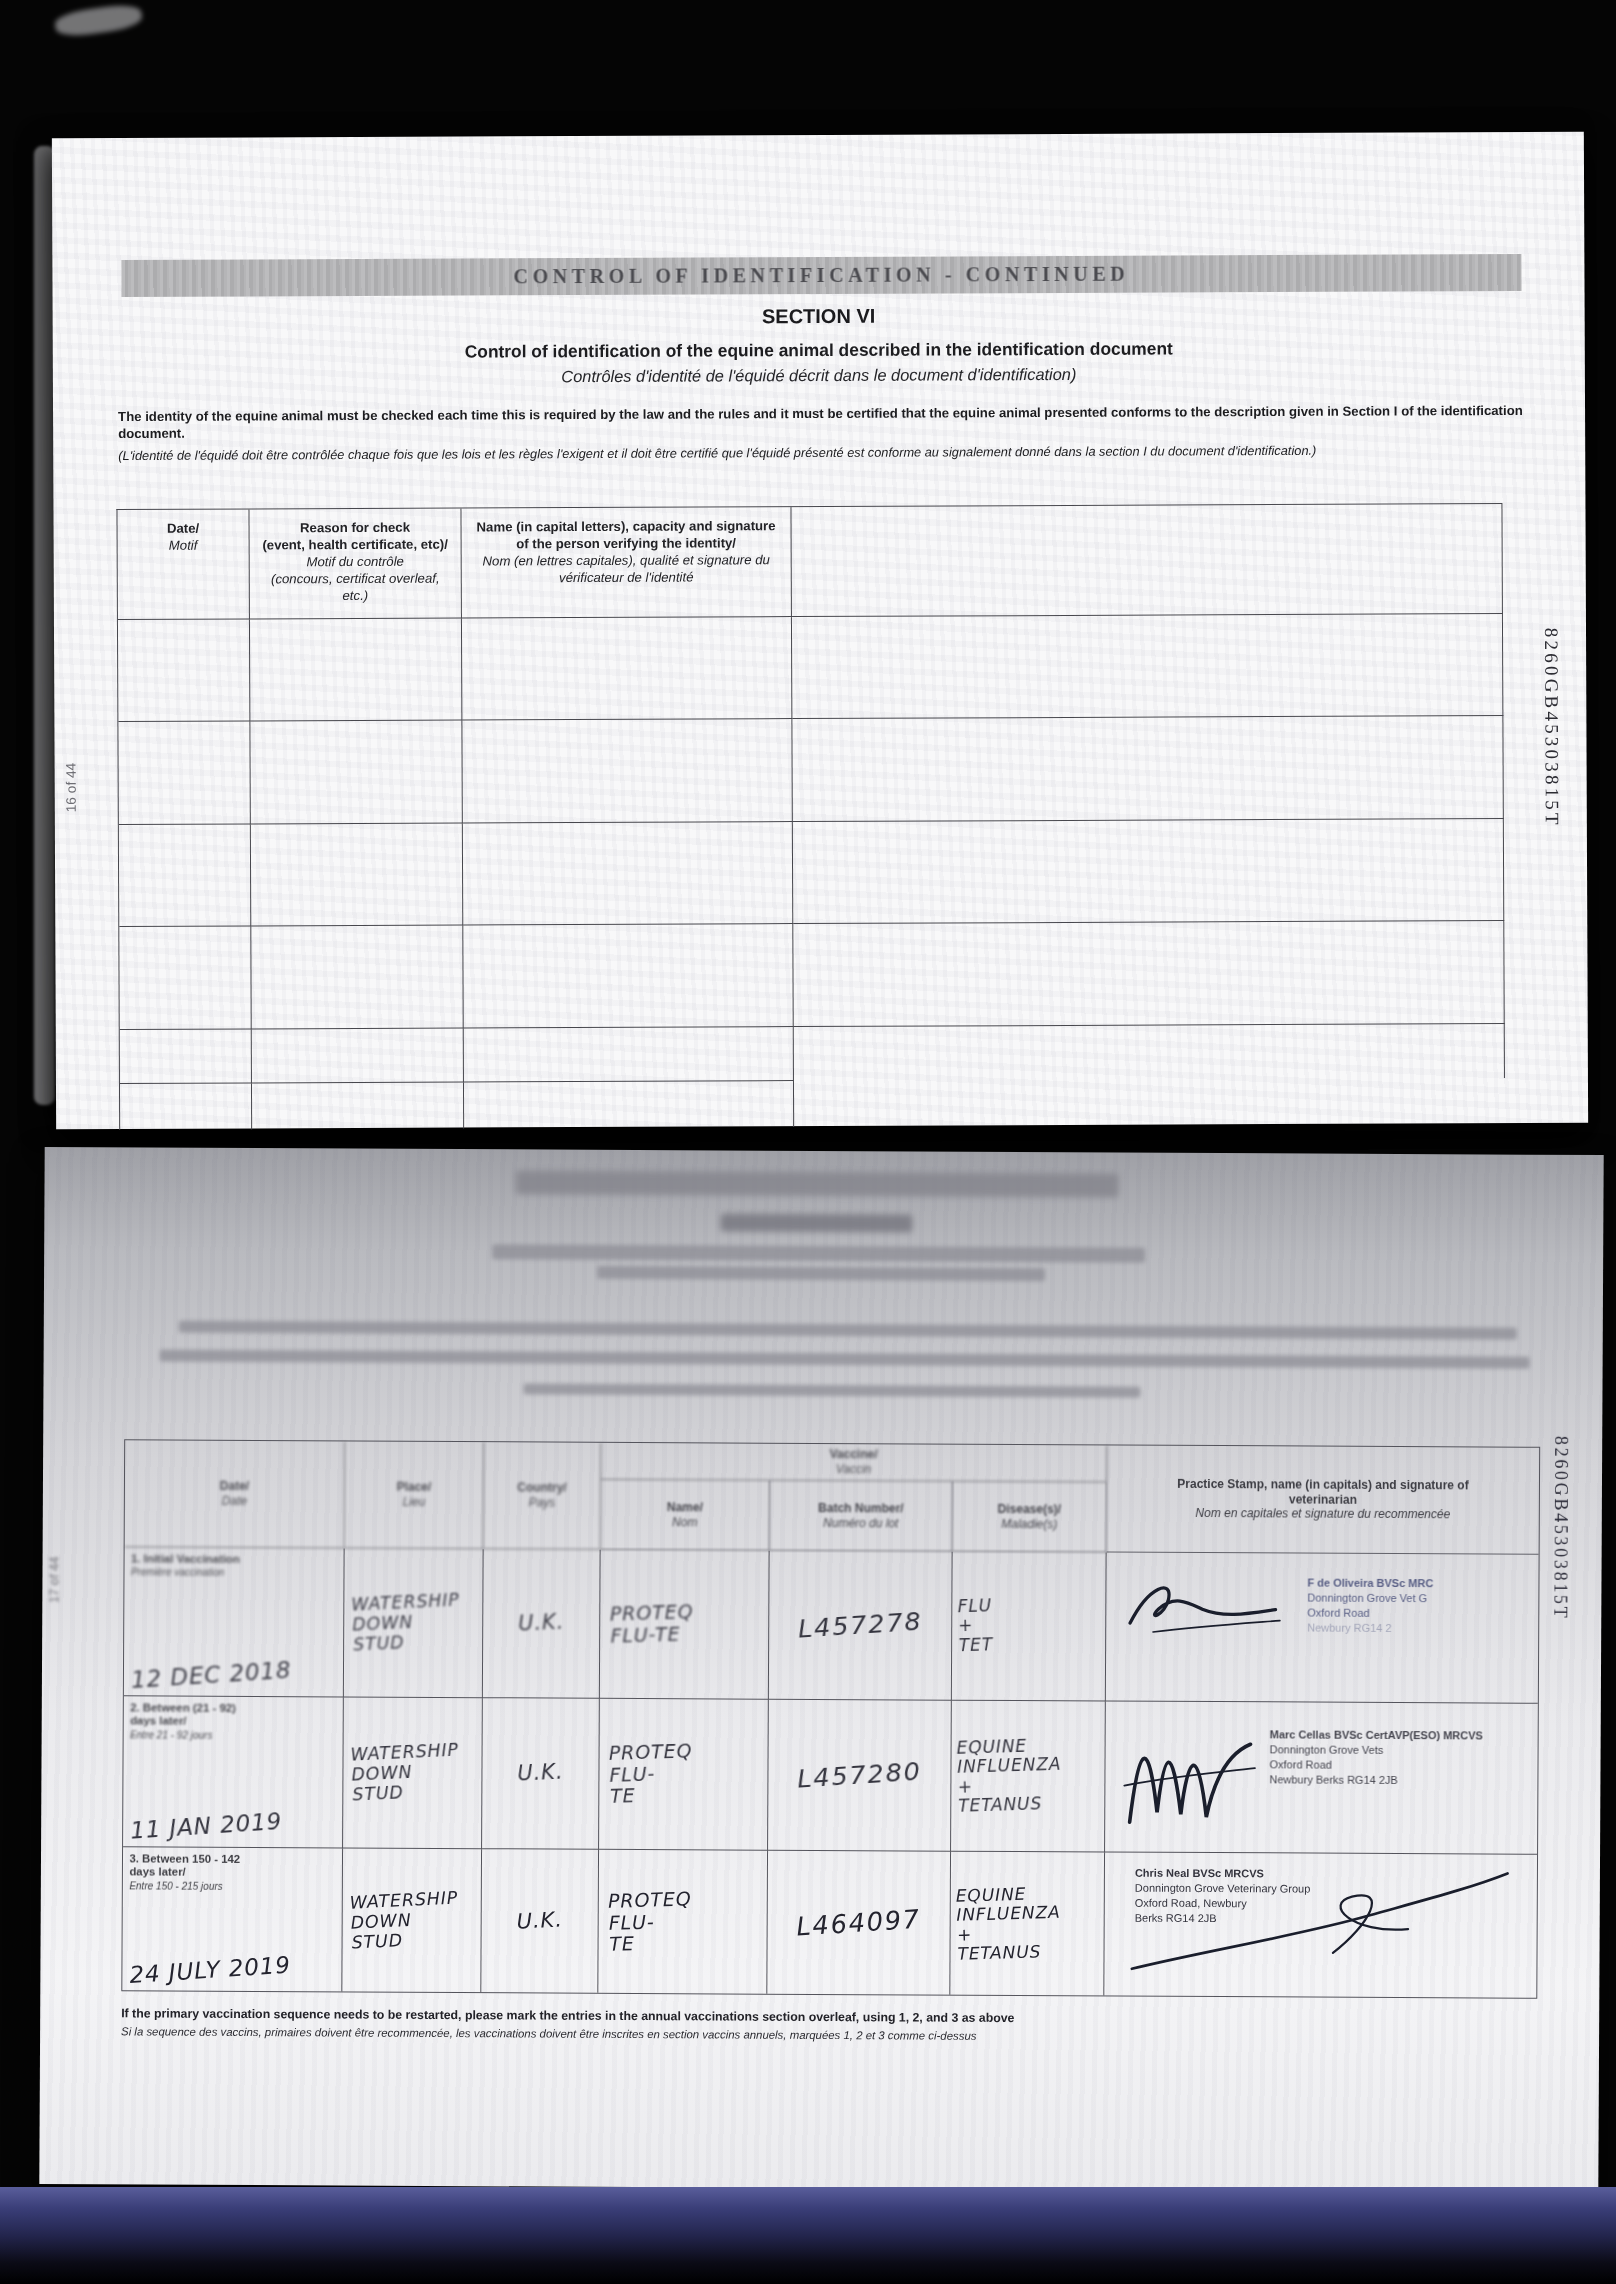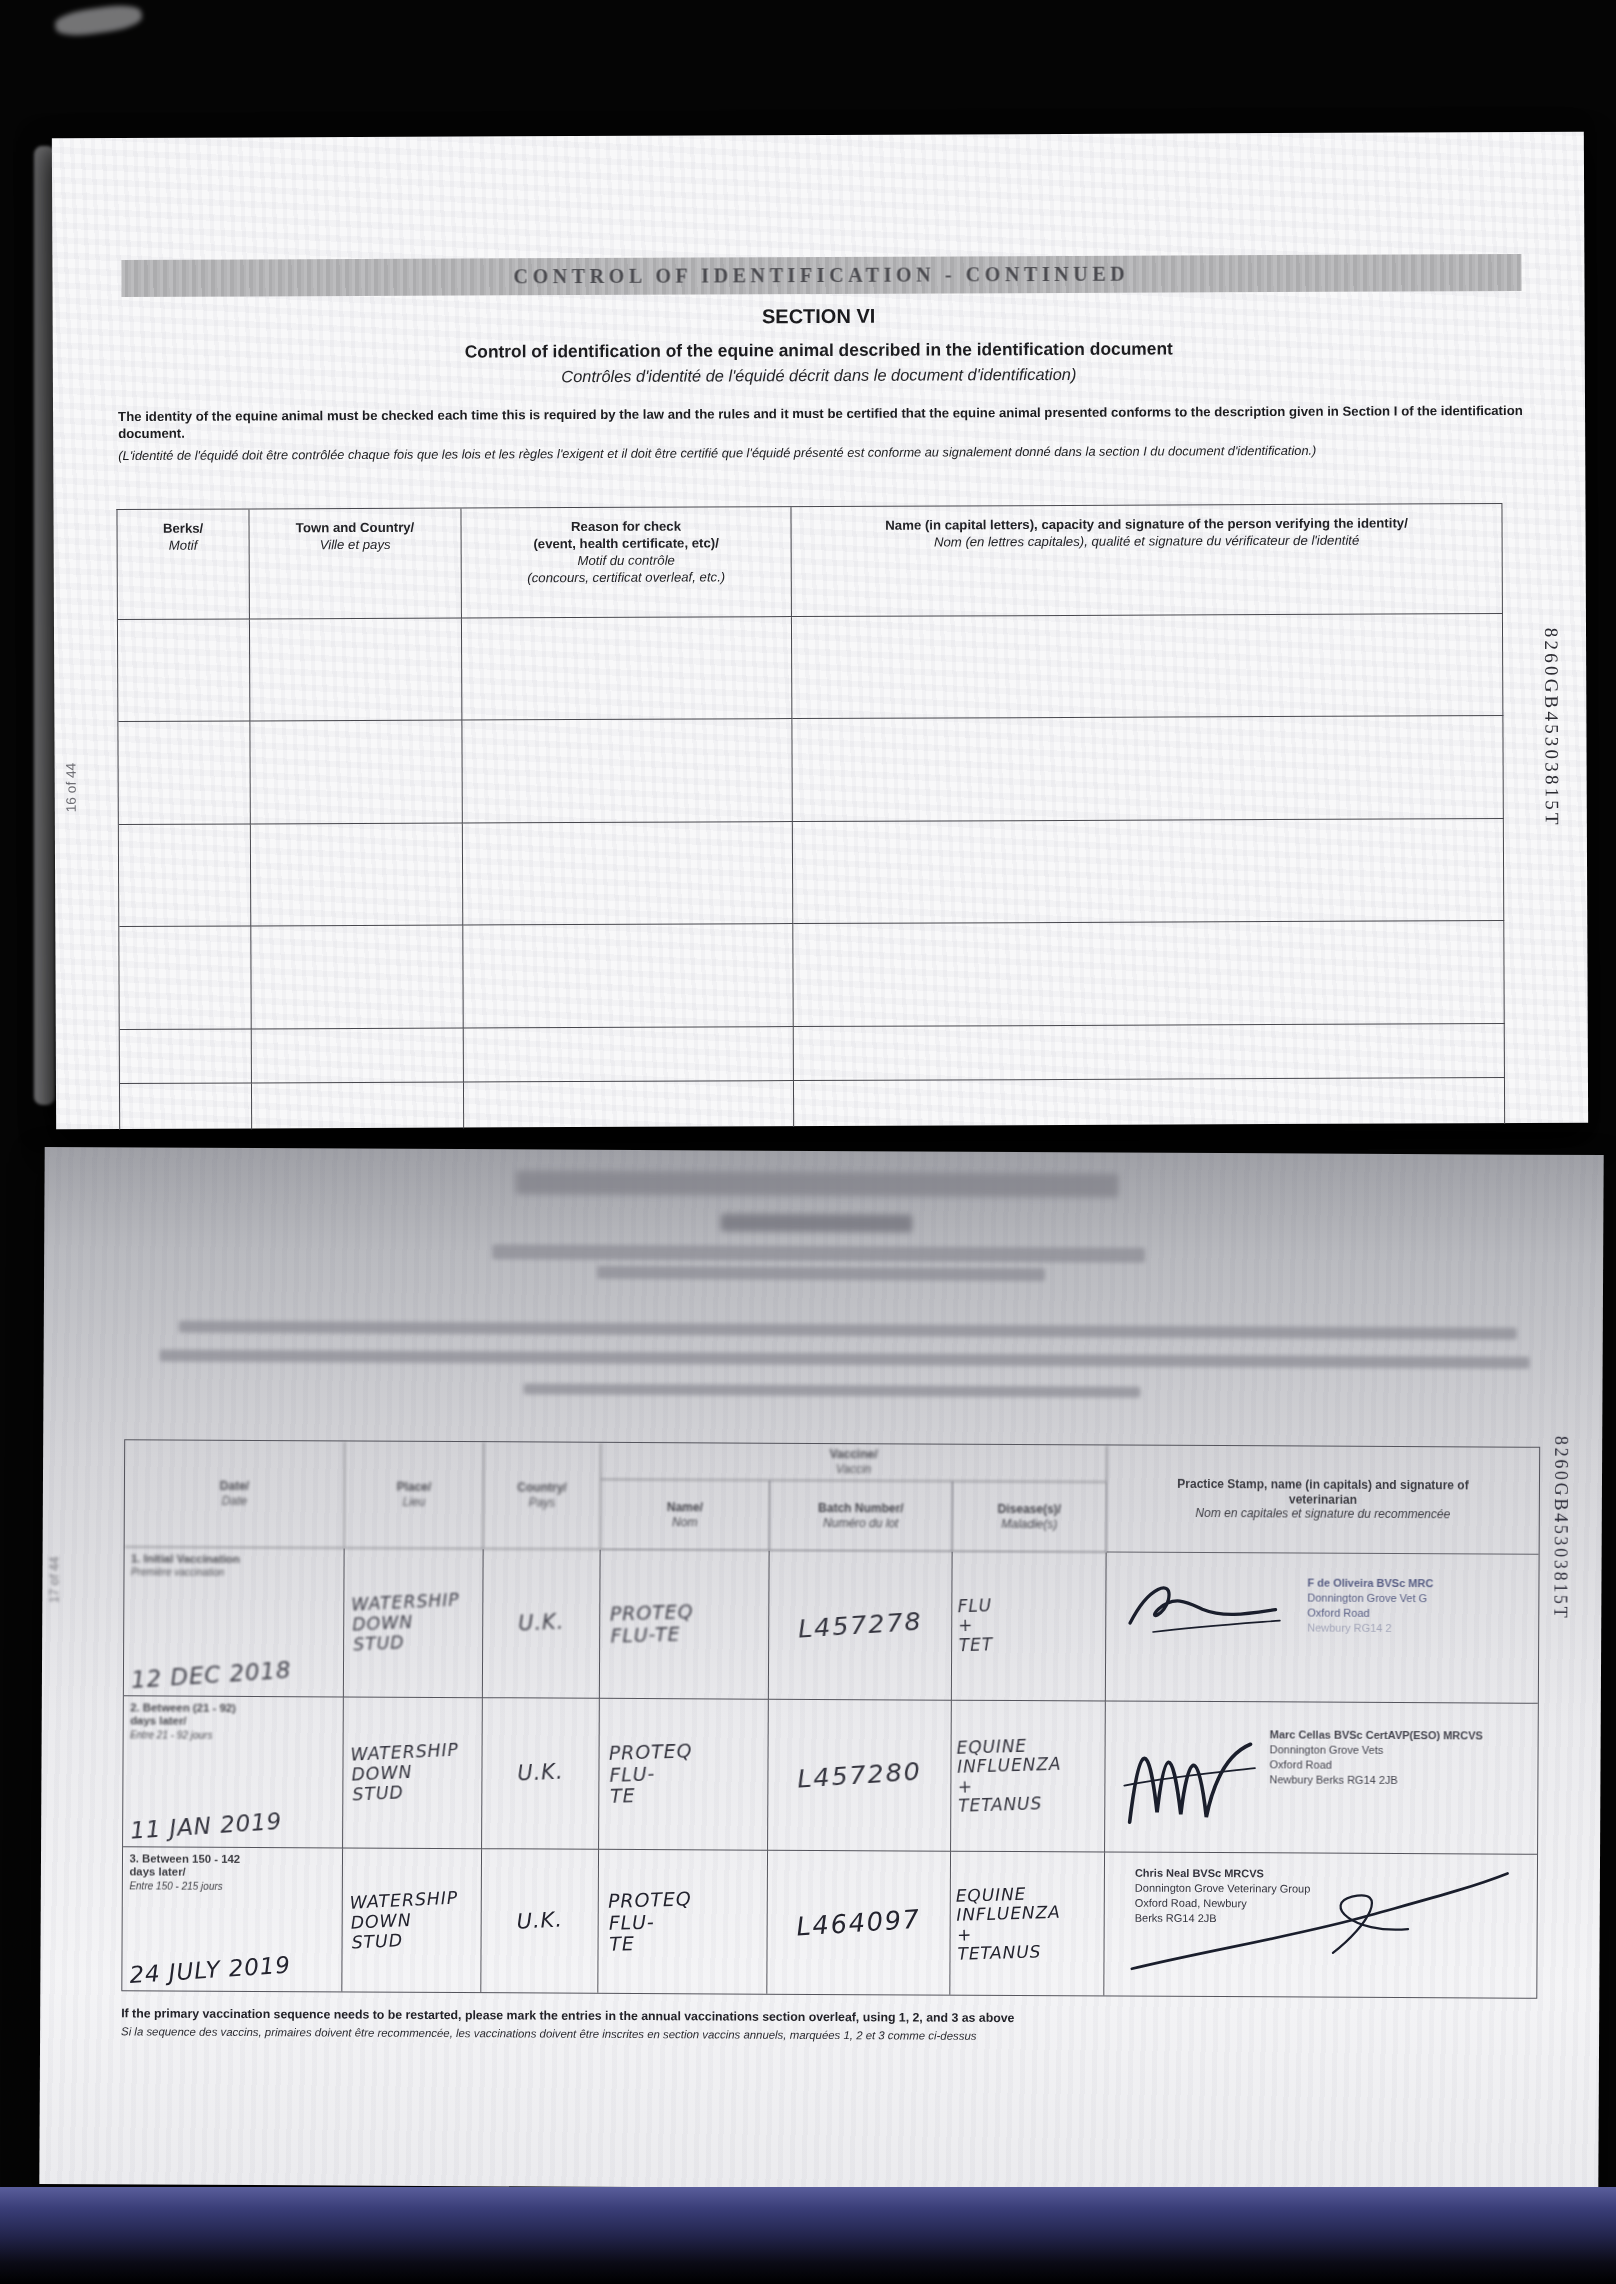--- a/index.html
+++ b/index.html
@@ -108,26 +108,22 @@
     <div class="p1-title-fr">Contrôles d'identité de l'équidé décrit dans le document d'identification)</div>
 
     <div class="p1-body">
       <div class="en">The identity of the equine animal must be checked each time this is required by the law and the rules and it must be certified that the equine animal presented conforms to the description given in Section I of the identification document.</div>
       <div class="fr">(L'identité de l'équidé doit être contrôlée chaque fois que les lois et les règles l'exigent et il doit être certifié que l'équidé présenté est conforme au signalement donné dans la section I du document d'identification.)</div>
     </div>
 
     <div class="t1">
 
       <div class="t1-h">
-        <span class="en">Berks/</span>
+        <span class="en">Date/</span>
         <span class="fr">Motif</span>
-      </div>
-      <div class="t1-h">
-        <span class="en">Town and Country/</span>
-        <span class="fr">Ville et pays</span>
       </div>
       <div class="t1-h">
         <span class="en">Reason for check</span>
         <span class="en">(event, health certificate, etc)/</span>
         <span class="fr">Motif du contrôle</span>
         <span class="fr">(concours, certificat overleaf, etc.)</span>
       </div>
       <div class="t1-h">
         <span class="en">Name (in capital letters), capacity and signature of the person verifying the identity/</span>
         <span class="fr">Nom (en lettres capitales), qualité et signature du vérificateur de l'identité</span>

